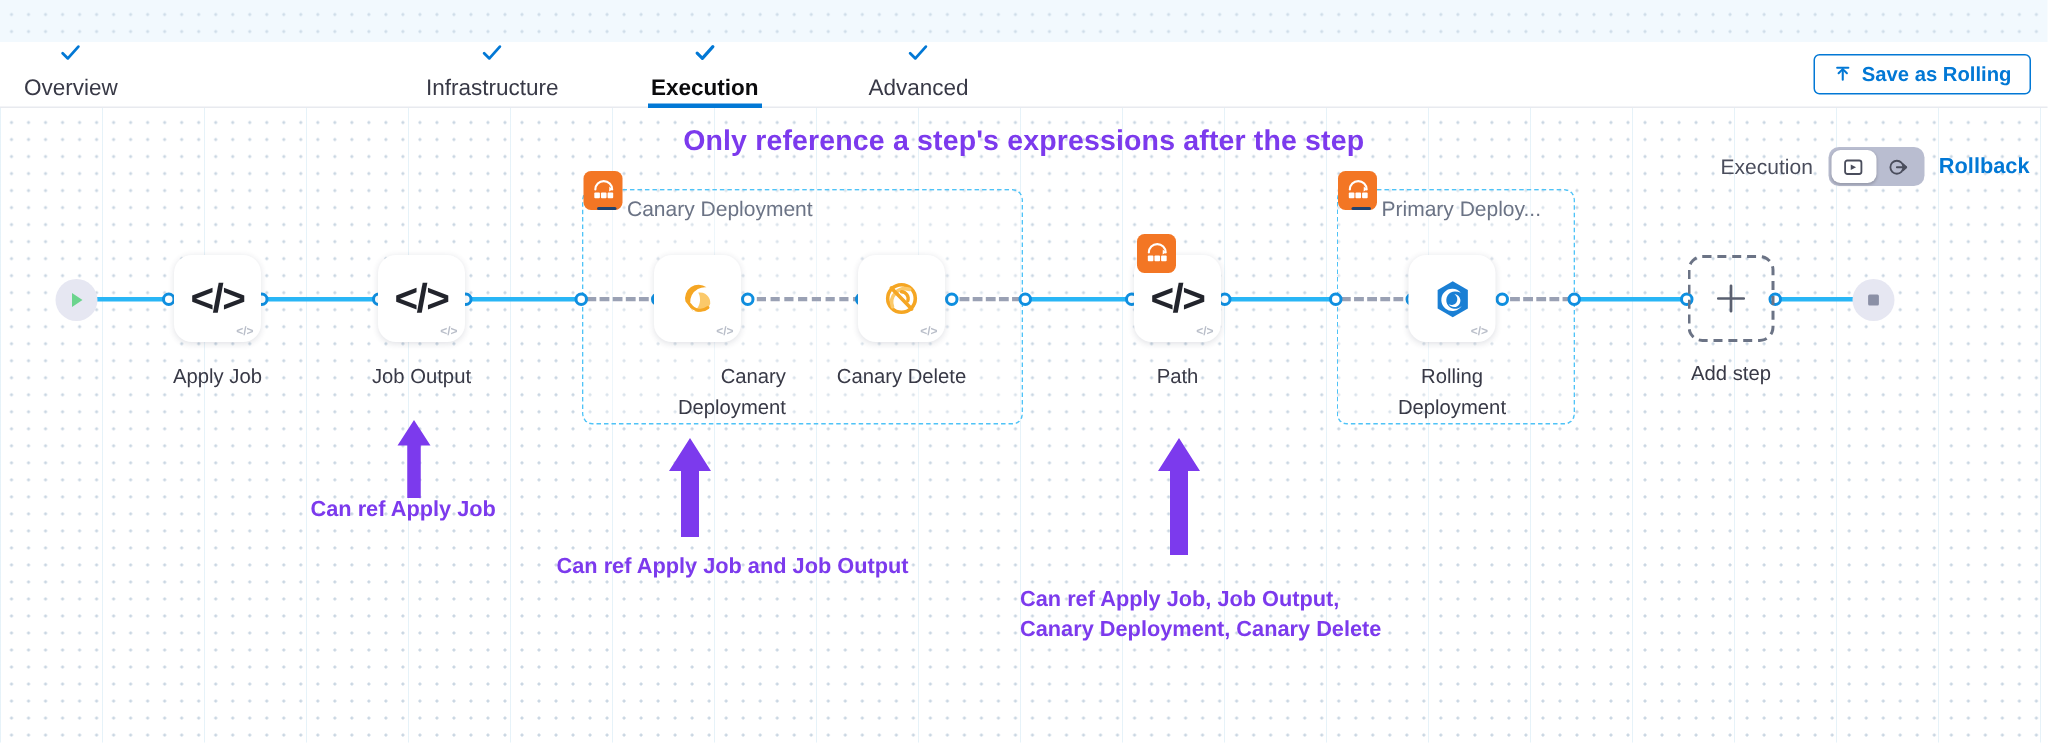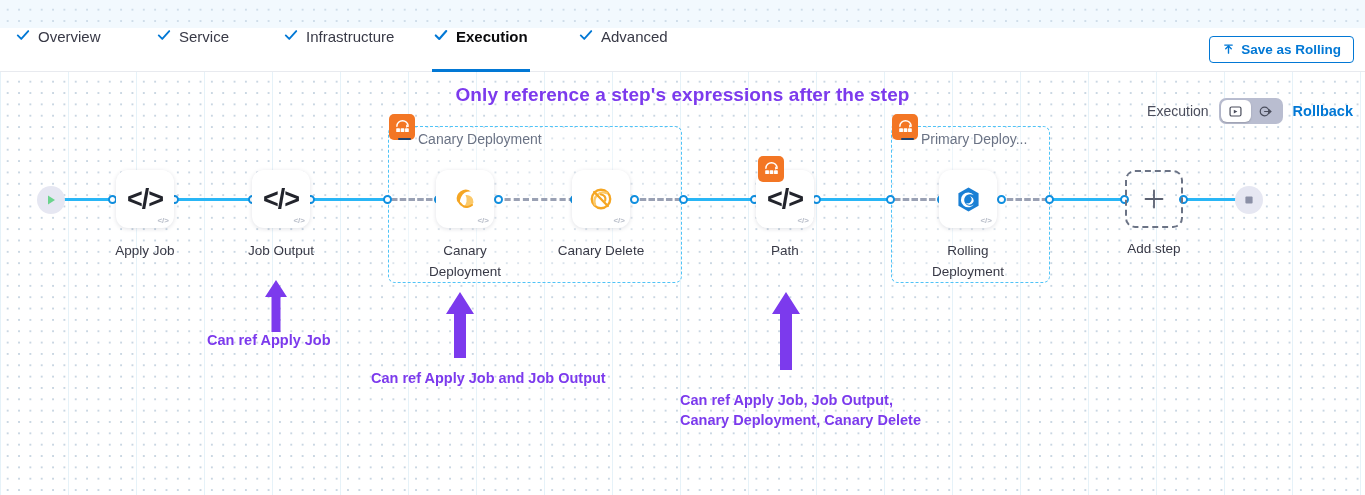--- a/index.html
+++ b/index.html
@@ -23,22 +23,22 @@
     background-color:#f2f9fe;
     background-image:radial-gradient(circle,#cfdde9 0.9px,transparent 1.1px);
     background-size:11.35px 11.35px;background-position:2px 4px;
   }
   
   #tabbar{
     position:absolute;left:0;top:28px;width:1365px;height:44px;
     background:#fff;border-bottom:1px solid #e8eaef;box-sizing:border-box;
   }
   .tab{
-    position:absolute;top:0;height:44px;display:flex;gap:8px;
-    font-size:15px;color:#383946;cursor:pointer;padding:0 2px;
+    position:absolute;top:0;height:44px;display:flex;align-items:center;gap:8px;
+    font-size:15px;color:#383946;cursor:pointer;padding:0 2px;flex-direction:column;
   }
   .tab.active{color:#0b0b0d;font-weight:bold;}
   .tab .chk{width:14px;height:14px;flex:none;}
   .tab .underline{
     position:absolute;left:0;right:0;bottom:0;height:3px;background:#0278d5;display:none;
   }
   .tab.active .underline{display:block;}
   #save-tpl{
     position:absolute;right:11px;top:36px;height:27px;box-sizing:border-box;
     display:flex;align-items:center;gap:6px;padding:0 12px;
@@ -123,27 +123,20 @@
 <div id="tabbar">
 
   <div class="tab" style="left:14px;">
     <svg class="chk" viewBox="0 0 16 16">
         <path d="M2 8.5 L6 12.5 L14 3.5" stroke="#0278d5" stroke-width="2.1" fill="none" stroke-linecap="round" stroke-linejoin="round"></path>
       </svg>
     <span>Overview</span>
 
   </div>
 
-  <div class="tab" style="left:155px;">
-    <svg class="chk" viewBox="0 0 16 16">
-        <path d="M2 8.5 L6 12.5 L14 3.5" stroke="#0278d5" stroke-width="2.1" fill="none" stroke-linecap="round" stroke-linejoin="round"></path>
-      </svg>
-    <span>Service</span>
-
-  </div>
 
   <div class="tab" style="left:282px;">
     <svg class="chk" viewBox="0 0 16 16">
         <path d="M2 8.5 L6 12.5 L14 3.5" stroke="#0278d5" stroke-width="2.1" fill="none" stroke-linecap="round" stroke-linejoin="round"></path>
       </svg>
     <span>Infrastructure</span>
 
   </div>
 
   <div class="tab active" style="left:432px;">
@@ -281,21 +274,21 @@
 <div class="nodelabel" style="left:222px;top:240px;width:118px;">Job Output</div>
 
 <div class="node" style="left:436px;top:170px;">
   <svg width="32" height="32" viewBox="0 0 32 32">
     <path d="M8 18 A9 9 0 0 1 22 8.5 A10 10 0 0 0 13.5 25 Z" fill="#f5a623"></path>
     <path d="M16.5 12 A7 7 0 0 1 24.5 19.5 A8.5 8.5 0 0 1 14 24.5 A10 10 0 0 0 16.5 12 Z" fill="#fbc96a"></path>
     <path d="M11 20 A8 8 0 0 0 23 22" fill="none" stroke="#f5a623" stroke-width="2" stroke-linecap="round"></path>
   </svg>
   <span class="codebadge">&lt;/&gt;</span>
 </div>
-<div class="nodelabel" style="left:406px;top:240px;width:118px;white-space:pre-line;">Canary
+<div class="nodelabel" style="left:406px;top:240px;width:118px;white-space:pre-line;text-align:right;">Canary
 Deployment</div>
 
 <div class="node" style="left:572px;top:170px;">
   <svg width="32" height="32" viewBox="0 0 32 32">
     <circle cx="16" cy="16" r="9.2" fill="none" stroke="#f5a623" stroke-width="2.4"></circle>
     <path d="M10 21.5 A9 9 0 0 1 21.5 10" fill="none" stroke="#fbc96a" stroke-width="2.4" stroke-linecap="round"></path>
     <path d="M9.2 9 L22.8 23" stroke="#f5a623" stroke-width="2.4" stroke-linecap="round"></path>
     <path d="M16 11.5 A4.6 4.6 0 0 1 20.2 17.6" fill="none" stroke="#f5a623" stroke-width="2.2" stroke-linecap="round"></path>
   </svg>
   <span class="codebadge">&lt;/&gt;</span>

